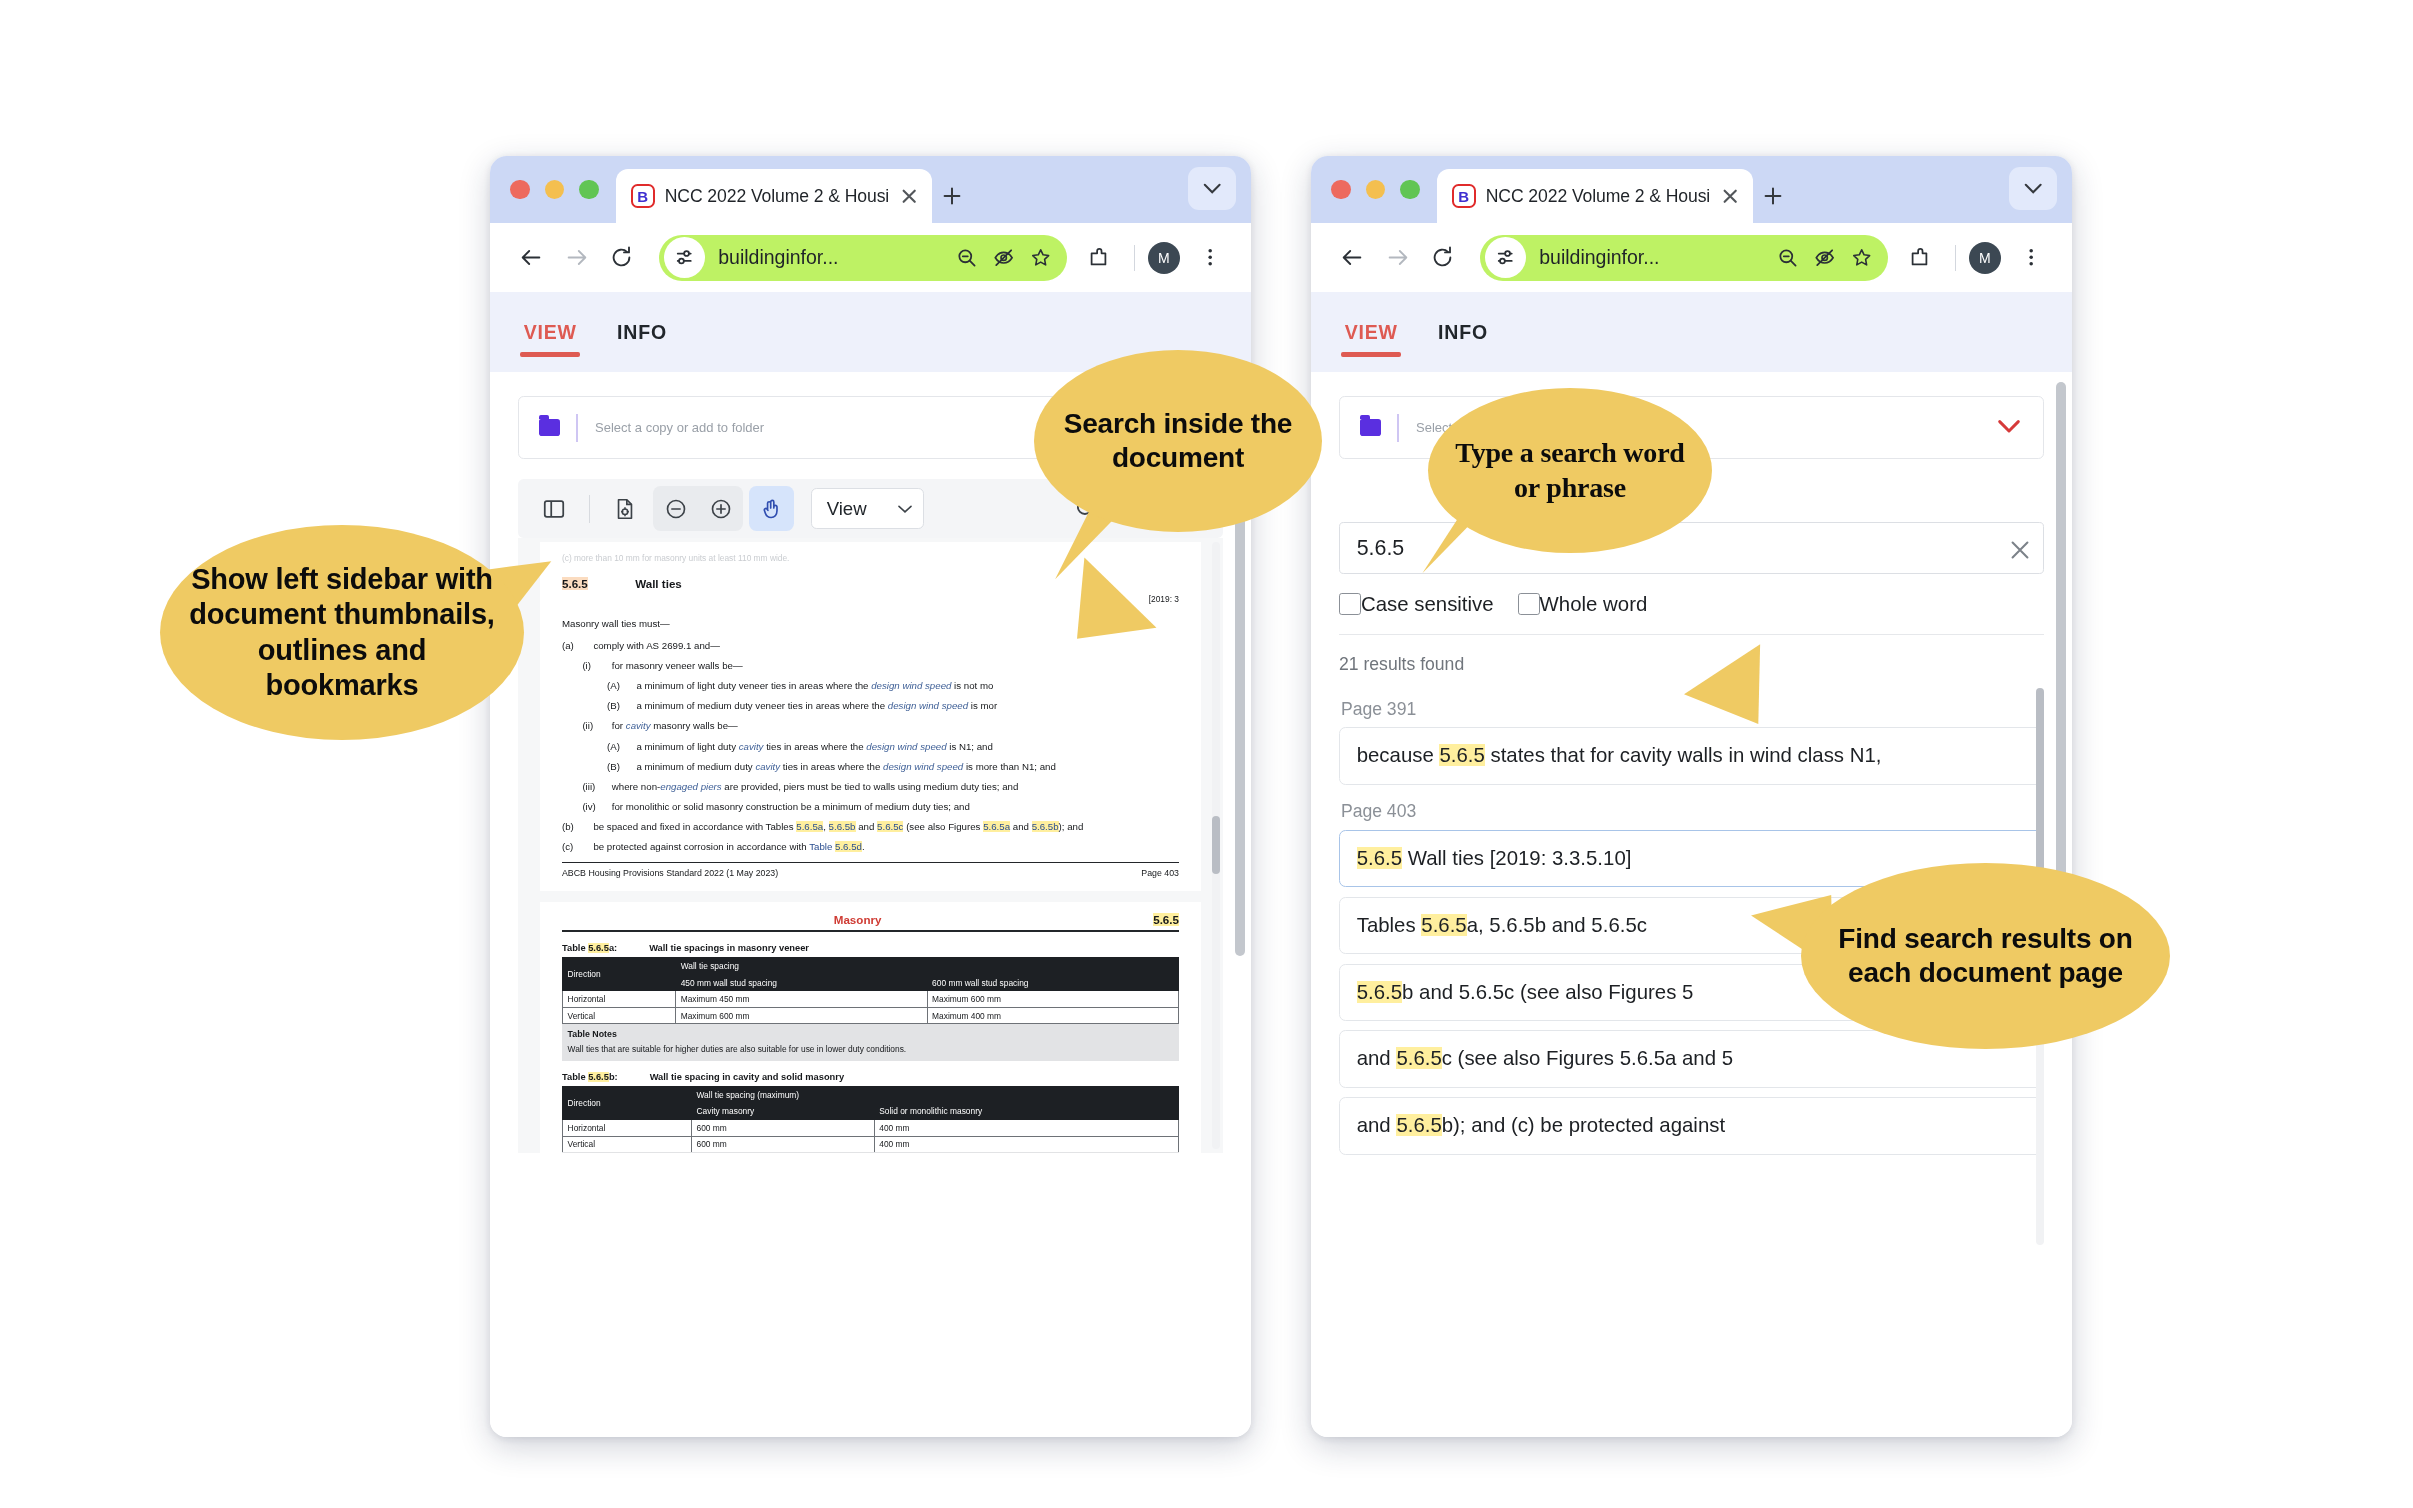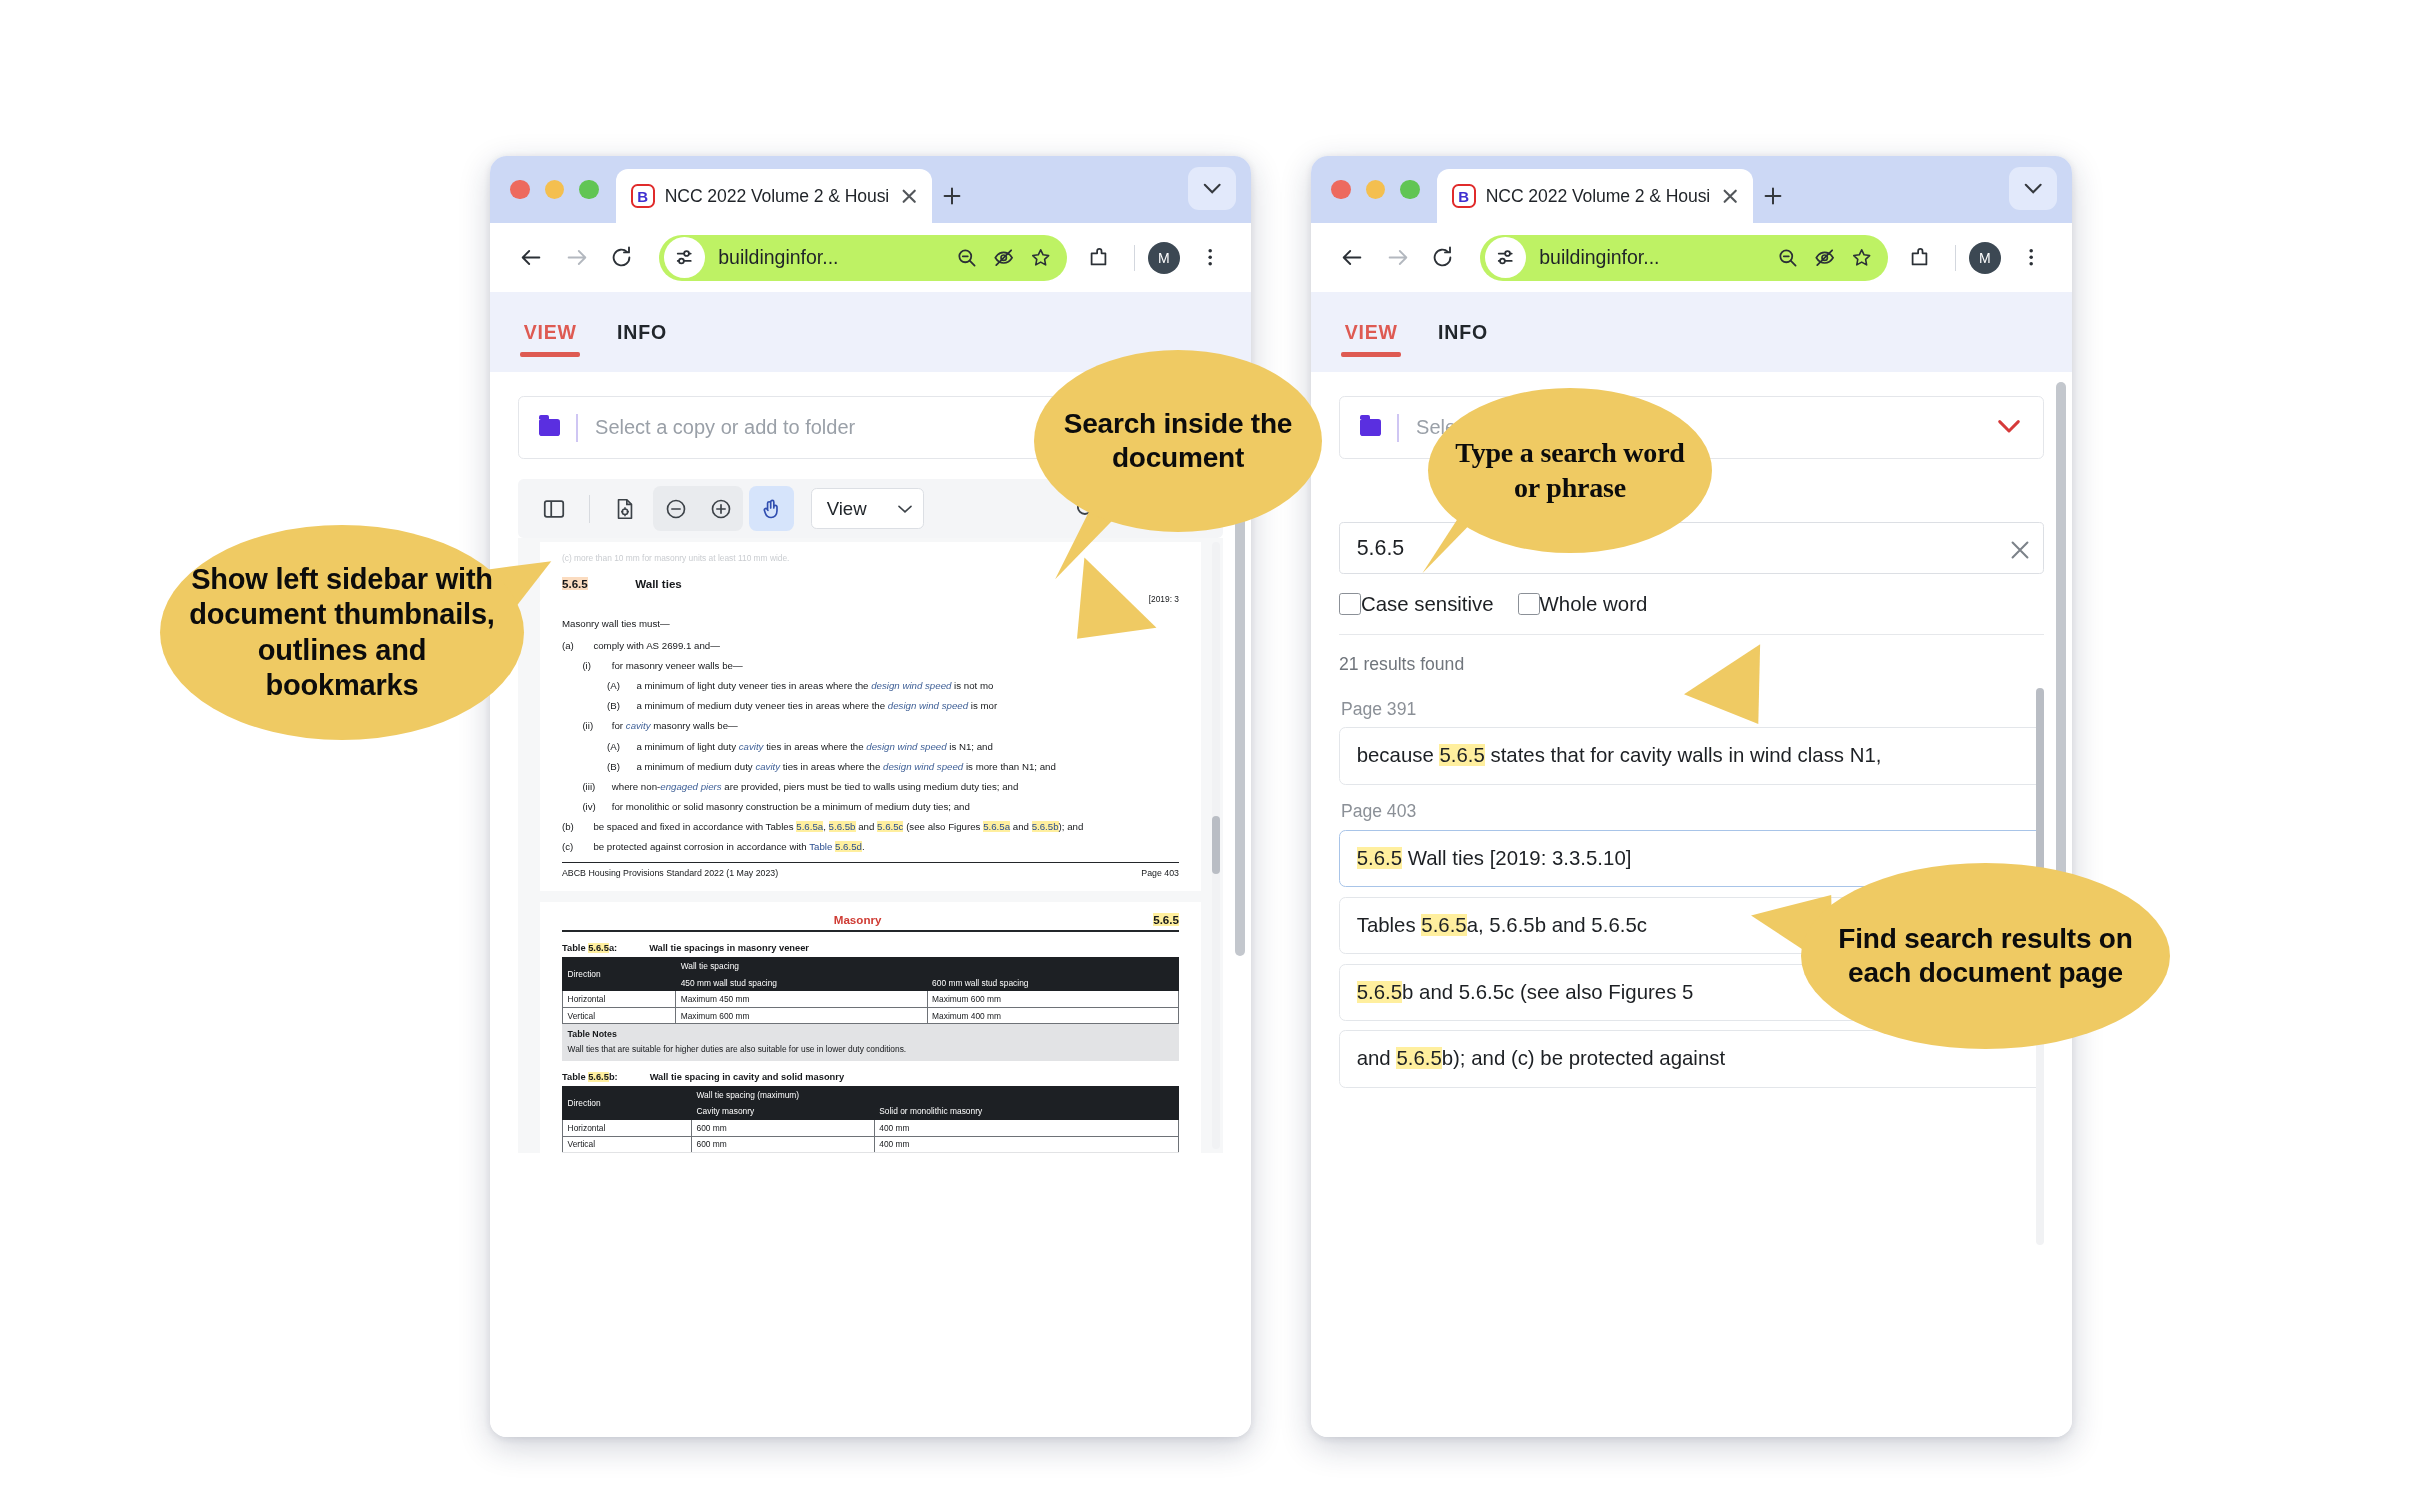--- a/index.html
+++ b/index.html
@@ -101,21 +101,21 @@
   .folder-bar {
     margin: 24px 28px 0 28px; height: 63px; border: 0.9px solid #e4e6ea; border-radius: 5.6px;
     display: flex; align-items: center; padding: 0 20.4px; background: #fff;
   }
   .folder-icon { width: 20.4px; height: 16.7px; background: #5a2fe0; border-radius: 1.9px 2.8px 2.8px 2.8px; position: relative; flex:none;}
   .folder-icon::before {
     content:""; position:absolute; left:0; top:-4.6px; width:9.3px; height:4.6px;
     background:#5a2fe0; border-radius:1.9px 1.9px 0 0;
   }
   .folder-div { width: 1.9px; height: 28px; background: #cfc6f3; margin: 0 16.7px; }
-  .folder-ph { font-size: 20px; color: #9aa0a8; }
+  .folder-ph { font-size: 13px; color: #9aa0a8; }
   .folder-caret { margin-left: auto; }
 
   
   .pdf-toolbar {
     margin: 20.4px 28px 0 28px; height: 59px; background: #f4f5f7;
     border-radius: 5.6px; display: flex; align-items: center; padding: 0 13px; gap: 5.6px;
   }
   .tb-btn { width: 45px; height: 45px; border-radius: 7.4px; display: flex; align-items: center; justify-content: center; flex:none; }
   .tb-btn.act { background: #d6e4fb; }
   .tb-sep { width: 0.9px; height: 28px; background: #d7dadf; margin: 0 7.4px; }
@@ -669,20 +669,23 @@
           <div class="res-item sel">
             <span></span><span class="hl">5.6.5</span><span> Wall ties [2019: 3.3.5.10]</span>
           </div>
           <div class="res-item">
             <span>Tables </span><span class="hl">5.6.5</span><span>a, 5.6.5b and 5.6.5c</span>
           </div>
           <div class="res-item">
             <span></span><span class="hl">5.6.5</span><span>b and 5.6.5c (see also Figures 5</span>
           </div>
           <div class="res-item">
+            <span>and </span><span class="hl">5.6.5</span><span>c (see also Figures 5.6.5a and 5</span>
+          </div>
+          <div class="res-item">
             <span>and </span><span class="hl">5.6.5</span><span>b); and (c) be protected against</span>
           </div>
 
           <div class="res-scroll"></div>
           <div class="res-thumb"></div>
         </div>
       </div>
     </div>
 
     <div class="win-scroll"></div>

